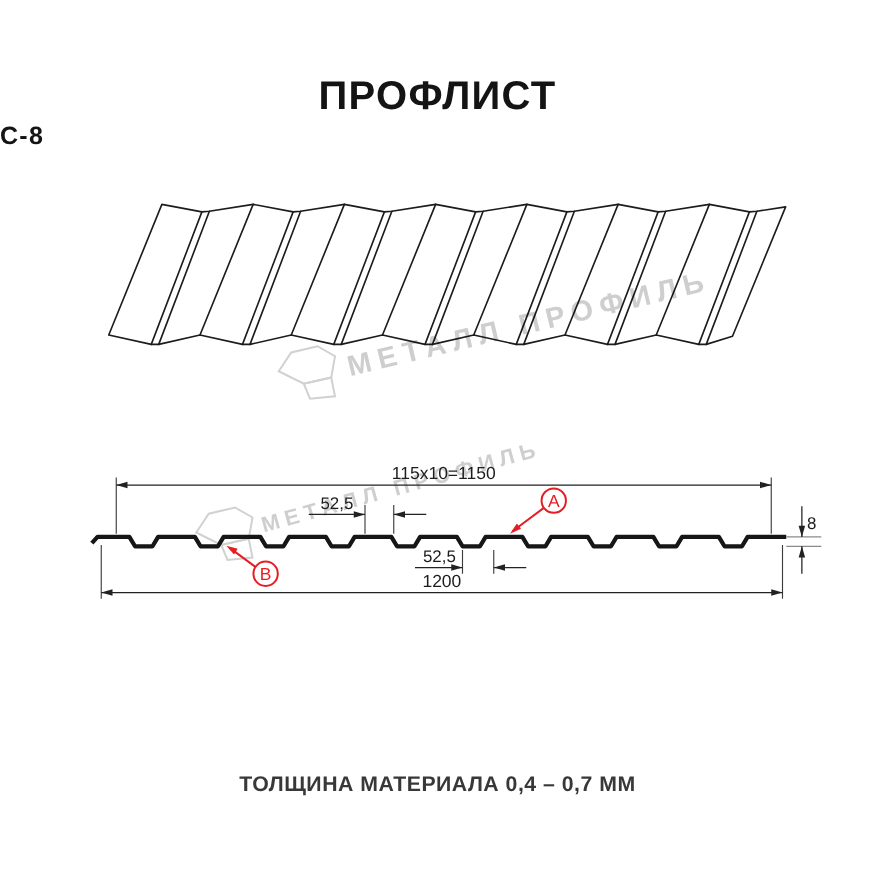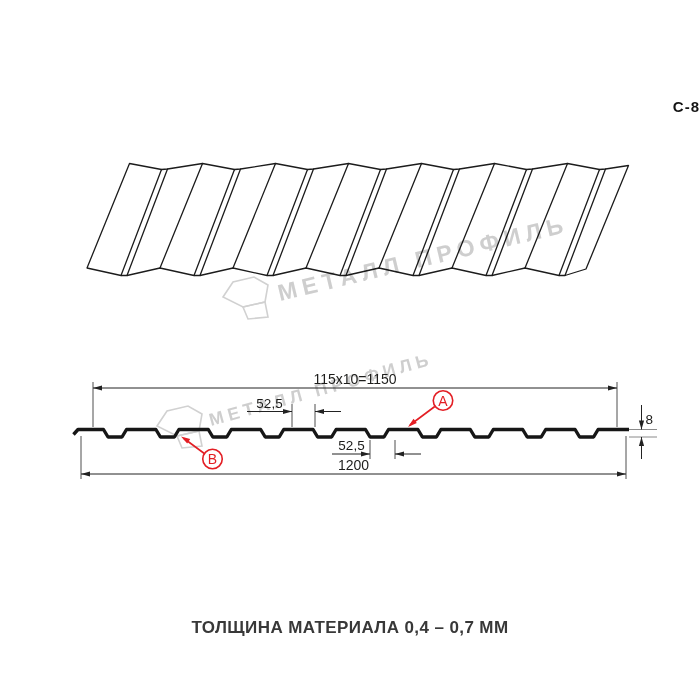--- a/index.html
+++ b/index.html
@@ -1,21 +1,21 @@
 <!DOCTYPE html>
 <html><head>
 <meta charset="utf-8">
 <style>
   html,body{margin:0;padding:0;background:#fff;}
   .page{position:relative;width:700px;height:700px;background:#fff;overflow:hidden;
         font-family:"Liberation Sans", sans-serif;color:#1d1d1b;}
   .title{position:absolute;top:58px;left:0;width:700px;text-align:center;
          font-size:32px;font-weight:800;letter-spacing:1px;color:#141414;}
-  .subtitle{position:absolute;top:98px;left:0;width:700px;text-align:right;
-         font-size:15px;font-weight:700;letter-spacing:1px;color:#141414;}
+  .subtitle{position:absolute;top:98px;left:0;width:700px;text-align:left;
+         font-size:20px;font-weight:700;letter-spacing:1px;color:#141414;}
   .footer-note{position:absolute;top:618px;left:0;width:700px;text-align:center;
          font-size:17px;font-weight:700;letter-spacing:.4px;color:#383838;}
   svg{position:absolute;left:0;top:0;}
   .wm{mix-blend-mode:multiply;opacity:.85;}
   .wm text{fill:#c6c6c6;font-weight:700;}
   .wm path{stroke:#c9c9c9;fill:none;stroke-width:1.6;}
   .dimline{stroke:#222;stroke-width:1;fill:none;}
   .extline{stroke:#3a3a3a;stroke-width:.9;fill:none;}
   .grayext{stroke:#8a8a8a;stroke-width:1;fill:none;}
   .ah{fill:#222;stroke:none;}
@@ -23,20 +23,21 @@
   .dimtext.small{font-size:13.5px;}
   .red{stroke:#e31e24;fill:none;stroke-width:1.6;}
   .redah{fill:#e31e24;stroke:none;}
   .redtext{fill:#e31e24;font-size:14px;font-weight:400;}
 </style>
 </head>
 <body>
 
 <div class="page">
 
+  <div class="title">ПРОФЛИСТ</div>
   <div class="subtitle">С-8</div>
 
   <svg width="700" height="700" viewBox="0 0 700 700">
 
     <g id="g3d" fill="#ffffff" stroke="#1c1c1c" stroke-width="1.3" stroke-linejoin="round" stroke-linecap="round">
         <path d="M87,268 L87,268 L121,275.5 L127,275.5 L160,268 L194,275.5 L200,275.5 L233,268 L267,275.5 L273,275.5 L306,268 L340,275.5 L346,275.5 L379,268 L413,275.5 L419,275.5 L452,268 L486,275.5 L492,275.5 L525,268 L559,275.5 L565,275.5 L586,269 L628.5,165.5 L605.5,169 L599.5,169.5 L567.5,163.5 L532.5,169 L526.5,169.5 L494.5,163.5 L459.5,169 L453.5,169.5 L421.5,163.5 L386.5,169 L380.5,169.5 L348.5,163.5 L313.5,169 L307.5,169.5 L275.5,163.5 L240.5,169 L234.5,169.5 L202.5,163.5 L167.5,169 L161.5,169.5 L129.5,163.5 Z"></path>
         <line x1="121" y1="275.5" x2="161.5" y2="169.5"></line>
         <line x1="127" y1="275.5" x2="167.5" y2="169"></line>
         <line x1="160" y1="268" x2="202.5" y2="163.5"></line>
         <line x1="194" y1="275.5" x2="234.5" y2="169.5"></line>

